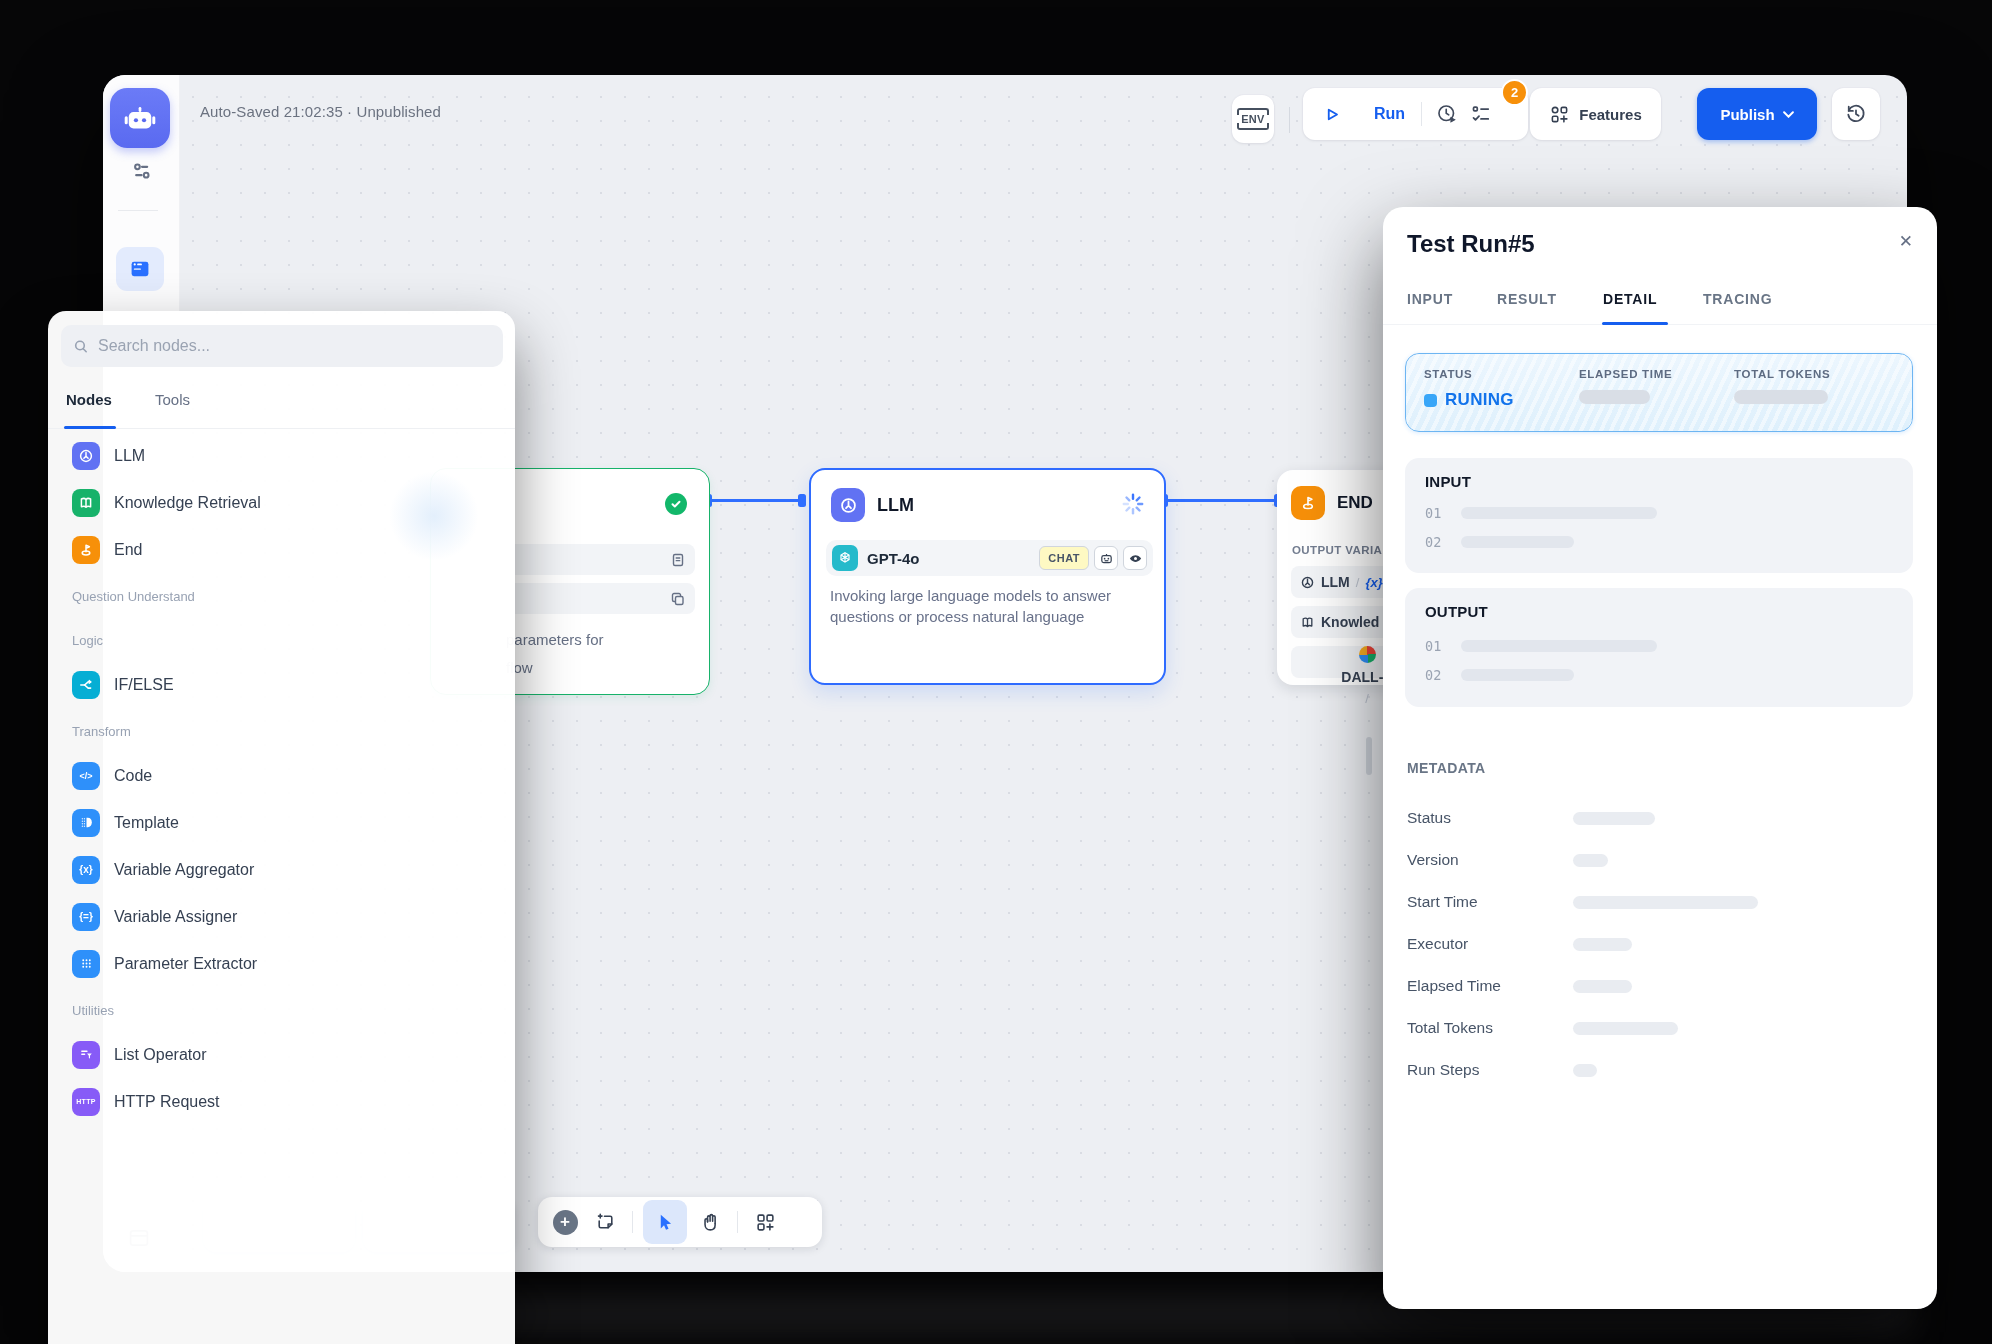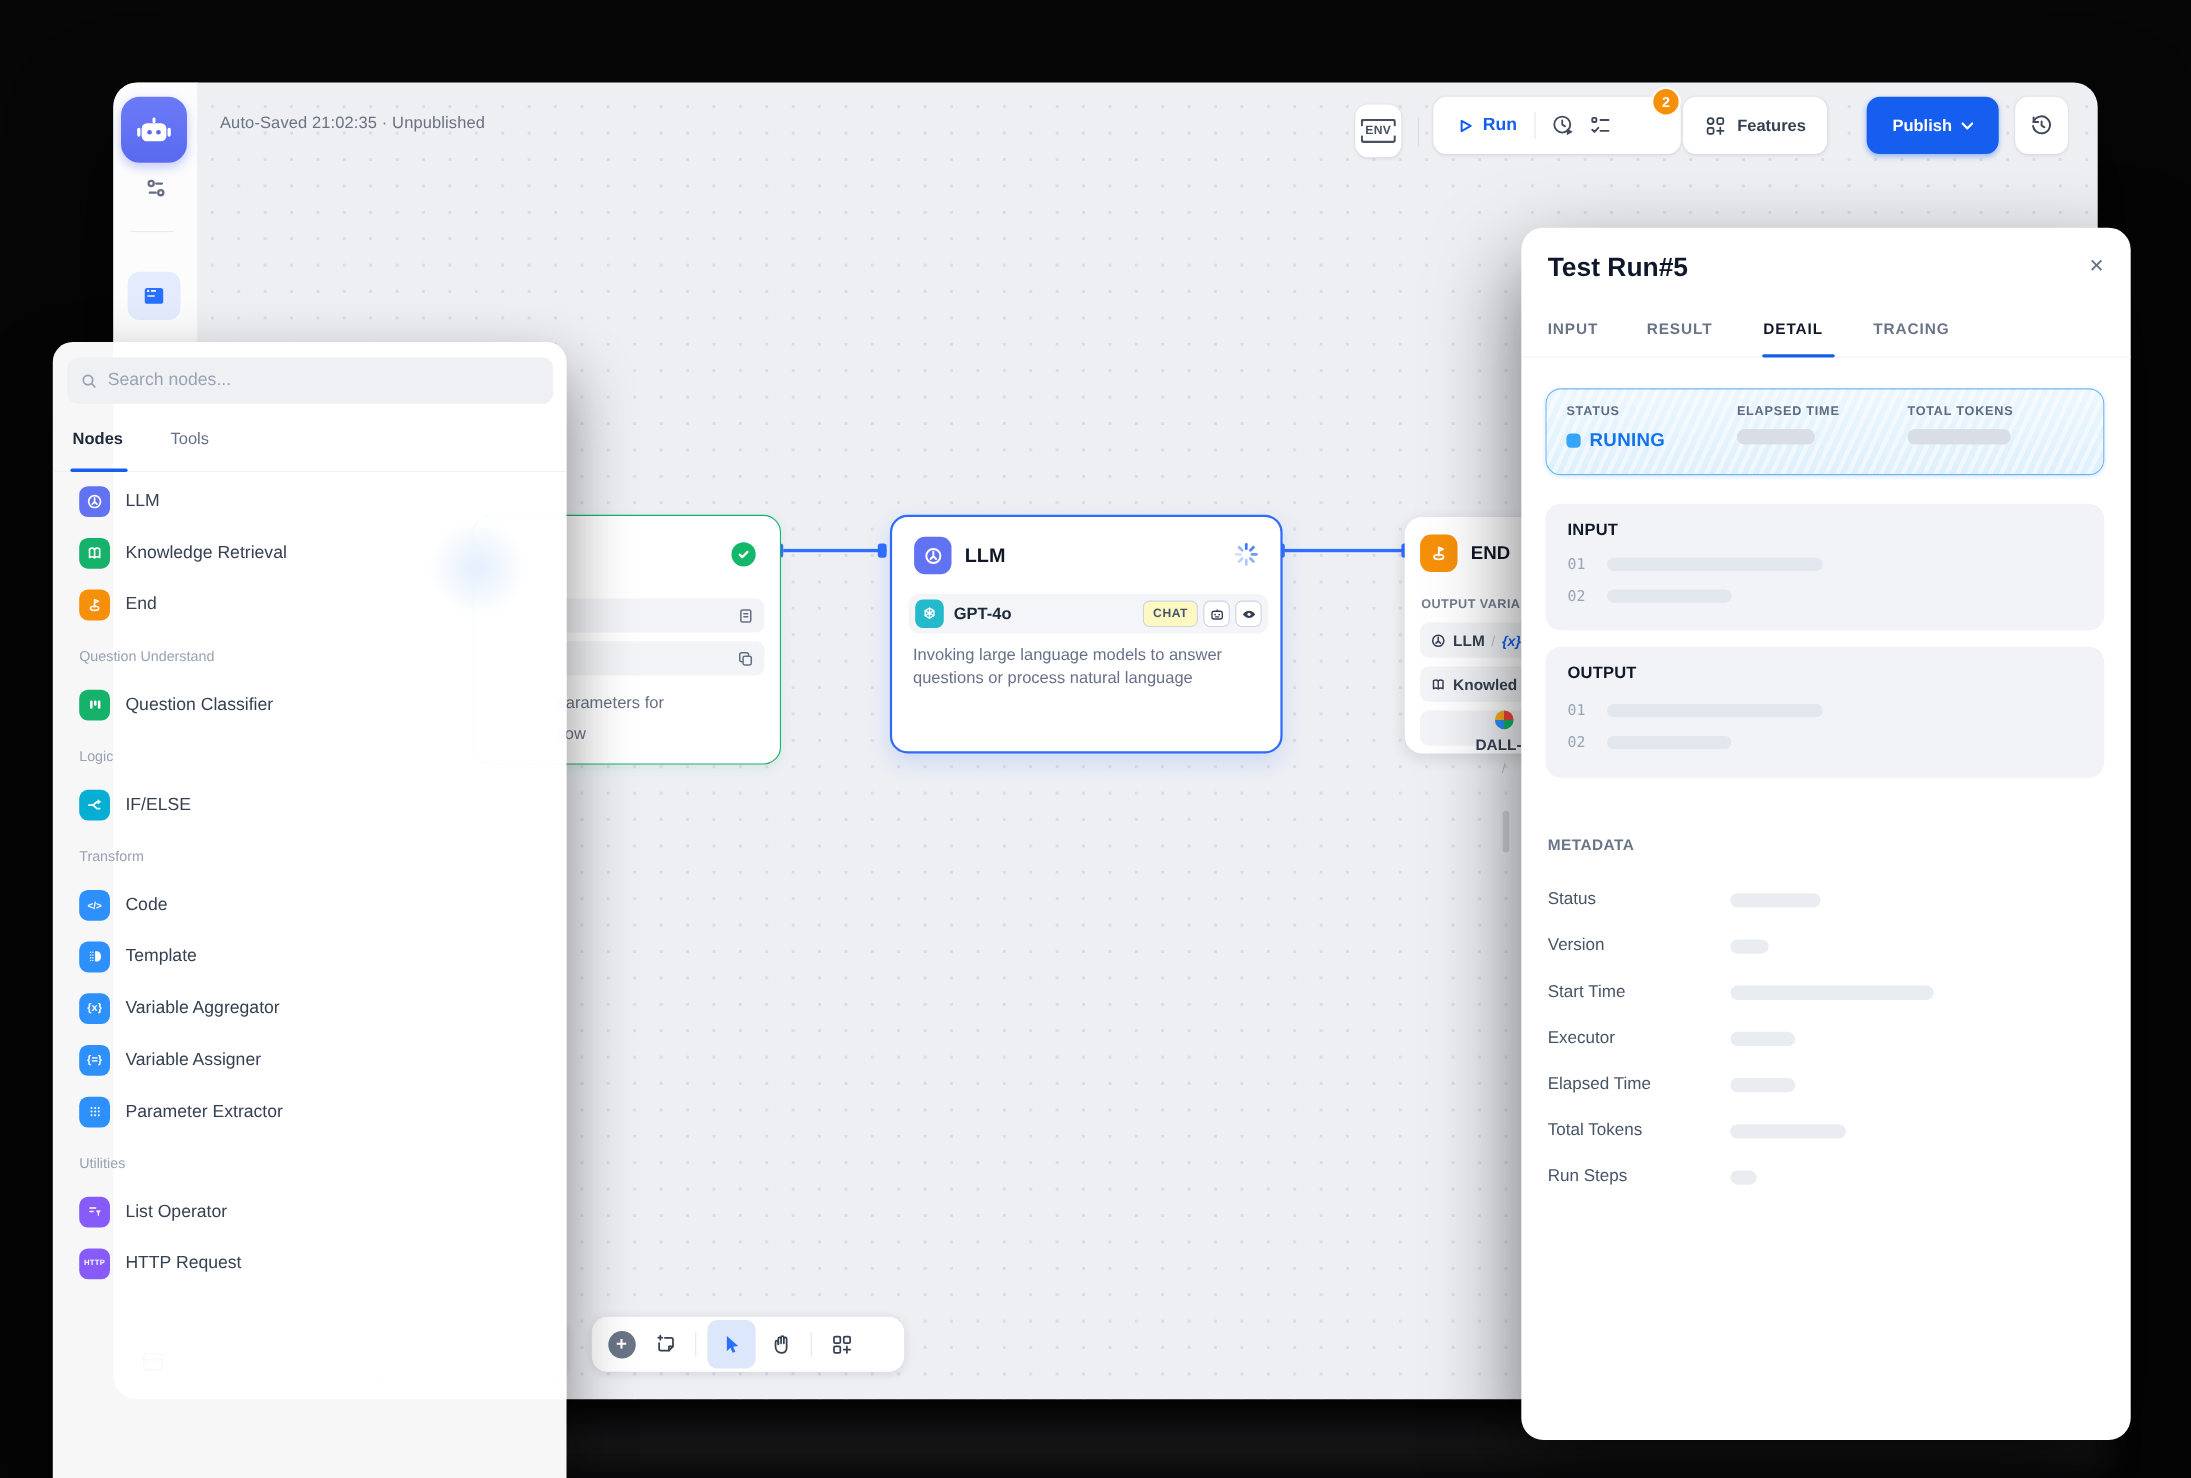--- a/index.html
+++ b/index.html
@@ -23,21 +23,21 @@
   
   .autosave { position:absolute; left:97px; top:28px; font-size:15px; color:#6b7280; letter-spacing:.1px; }
   .tb-btn { position:absolute; background:#fff; border-radius:12px; box-shadow:0 1px 3px rgba(16,24,40,.08),0 0 0 1px rgba(232,234,240,.8); display:flex; align-items:center; justify-content:center; cursor:pointer; }
   .env-btn { left:1129px; top:20px; width:42px; height:48px; }
   .env-chip { position:relative; font-size:11px; font-weight:800; color:#46505f; letter-spacing:.3px; }
   .env-chip::before { content:""; position:absolute; left:-4px; right:-4px; top:-5px; height:5px; border:2px solid #46505f; border-bottom:none; border-radius:3px 3px 0 0; }
   .env-chip::after { content:""; position:absolute; left:-4px; right:-4px; bottom:-5px; height:5px; border:2px solid #46505f; border-top:none; border-radius:0 0 3px 3px; }
   .tb-vdiv { position:absolute; left:1186px; top:32px; width:1px; height:26px; background:#d5d9e0; }
   .run-group { position:absolute; left:1200px; top:13px; width:225px; height:52px; background:#fff; border-radius:12px; box-shadow:0 1px 3px rgba(16,24,40,.08),0 0 0 1px rgba(232,234,240,.8); display:flex; align-items:center; }
   .run-btn { display:flex; align-items:center; gap:8px; padding:0 10px 0 22px; cursor:pointer; }
-  .run-label { color:#155eef; font-size:16px; font-weight:600; }
+  .run-label { color:#155eef; font-size:16px; font-weight:600;margin-left:26px; }
   .grp-div { width:1px; height:24px; background:#e4e7ec; margin:0 8px 0 6px; }
   .grp-ic { width:34px; height:34px; display:flex; align-items:center; justify-content:center; cursor:pointer; border-radius:8px; }
   .badge-2 { position:absolute; left:1398px; top:4px; width:27px; height:27px; border-radius:50%; background:#f79009; border:2.5px solid #fff; color:#fff; font-size:13px; font-weight:700; display:flex; align-items:center; justify-content:center; z-index:3; }
   .features-btn { left:1427px; top:13px; width:131px; height:52px; gap:9px; font-size:15px; font-weight:600; color:#354052; }
   .publish-btn { left:1594px; top:13px; width:120px; height:52px; background:#155eef; color:#fff; font-size:15px; font-weight:600; gap:8px; box-shadow:0 2px 5px rgba(21,94,239,.35); }
   .history-btn { left:1729px; top:13px; width:48px; height:52px; }
 
   
   .edge { position:absolute; height:3px; background:#2f6eff; top:424px; }
   .handle { position:absolute; width:8px; height:13px; border-radius:2.5px; background:#2f6eff; top:419px; }
@@ -420,30 +420,20 @@
           <svg width="16" height="16" viewBox="0 0 16 16" fill="none" stroke="#fff" stroke-width="1.5" stroke-linecap="round" stroke-linejoin="round">
               <path d="M8 9.8V3.2l3.4 1.5L8 6.2"></path>
               <ellipse cx="8" cy="11" rx="3.8" ry="1.9"></ellipse>
             </svg>
         </div>
         <span class="np-label">End</span>
       </div>
 
       <div class="np-section">Question Understand</div>
 
-      <div class="np-item">
-        <div class="np-ico" style="background:#17b26a;">
-          <svg width="15" height="15" viewBox="0 0 16 16" fill="#fff">
-              <rect x="3" y="4" width="2.5" height="8" rx="1.25"></rect>
-              <rect x="6.8" y="4" width="2.5" height="5.2" rx="1.25"></rect>
-              <rect x="10.6" y="4" width="2.5" height="8" rx="1.25"></rect>
-            </svg>
-        </div>
-        <span class="np-label">Question Classifier</span>
-      </div>
 
       <div class="np-section">Logic</div>
 
       <div class="np-item">
         <div class="np-ico" style="background:#06aed4;">
           <svg width="16" height="16" viewBox="0 0 16 16" fill="none" stroke="#fff" stroke-width="1.6" stroke-linecap="round" stroke-linejoin="round">
               <path d="M2.8 8h3.8"></path>
               <path d="M6.6 8l3.6-3.1h2.4"></path>
               <path d="M6.6 8l3.6 3.1h2.4"></path>
               <path d="M11.2 3.5l1.6 1.4-1.6 1.4" stroke-width="1.3"></path>

